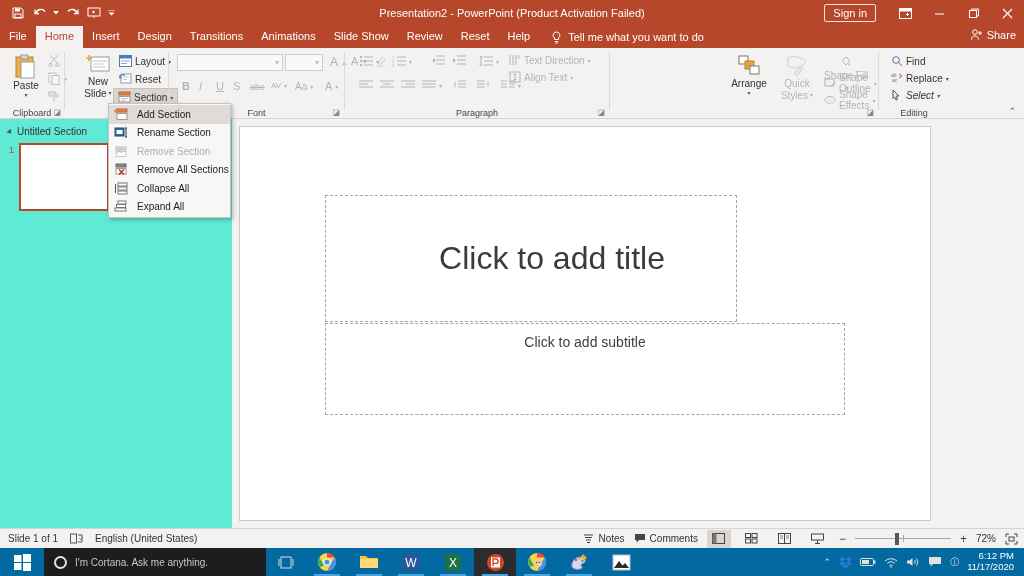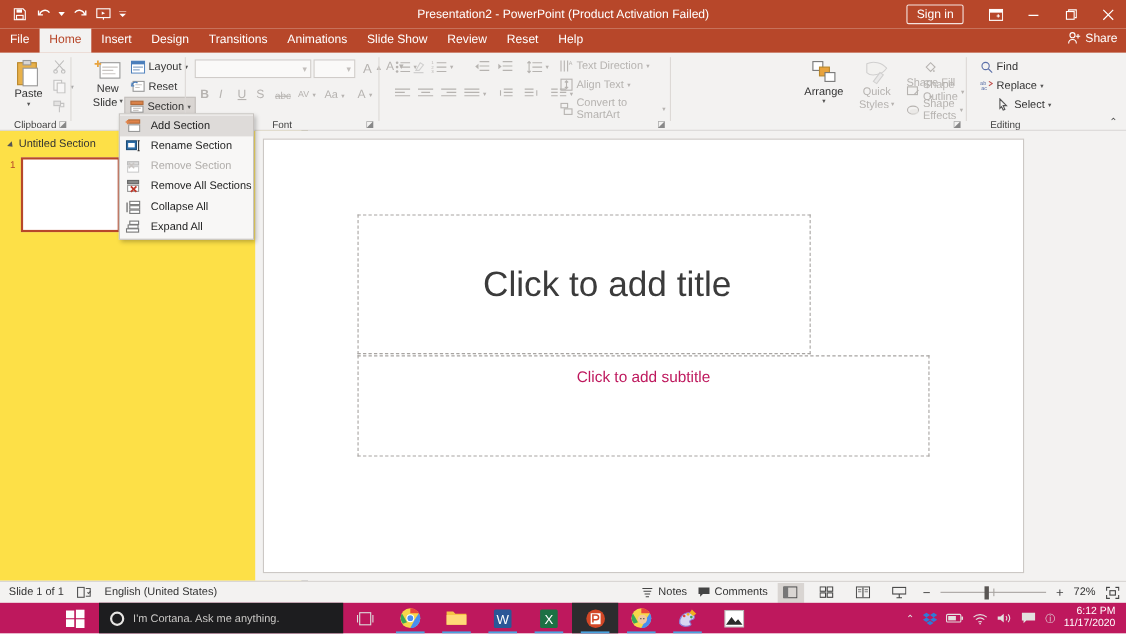--- a/index.html
+++ b/index.html
@@ -91,21 +91,21 @@
     padding-right: 3px; font-size: 8px; color: #c2bebb;
   }
 
   
   .workspace {
     position: absolute; left: 0; top: 119px; width: 1024px; height: 409px;
     background: #fff;
   }
   .slidepanel {
     position: absolute; left: 0; top: 0; width: 280px; height: 409px;
-    background: #fde047; border-right: 6px solid #0f172a;
+    background: #5eead4; border-right: 6px solid #0f172a;
   }
   .section-head {
     display: flex; align-items: center; gap: 5px;
     font-size: 10px; color: #333; padding: 7px 0 0 8px;
   }
   .tri { width: 0; height: 0; border-left: 4px solid #555; border-top: 3px solid transparent; border-bottom: 3px solid transparent; transform: rotate(45deg); }
   .thumb-row { display: flex; align-items: flex-start; padding: 6px 0 0 6px; gap: 5px; }
   .thumb-num { font-size: 9px; color: #b7472a; width: 8px; text-align: right; padding-top: 2px; }
   .thumb {
     width: 90px; height: 68px; background: #fff; border: 2px solid #b7472a;
@@ -118,21 +118,21 @@
     position: absolute; left: 8px; top: 8px; width: 690px; height: 393px;
     background: #fff; box-shadow: 0 0 0 1px #ccc8c5;
   }
   .ph {
     position: absolute; border: 1px dashed #a7a4a1;
     display: flex; align-items: center; justify-content: center;
   }
   .ph-title { left: 85px; top: 68px; width: 412px; height: 127px; padding-left: 42px; }
   .ph-title span { font-size: 32px; color: #3b3b3b; font-weight: 300; }
   .ph-sub { left: 85px; top: 196px; width: 520px; height: 92px; }
-  .ph-sub span { font-size: 14px; color: #be185d; position: absolute; top: 10px; }
+  .ph-sub span { font-size: 14px; color: #404040; position: absolute; top: 10px; }
 
   
   .statusbar {
     position: absolute; left: 0; top: 528px; width: 1024px; height: 20px;
     background: #f3f2f1; border-top: 1px solid #d6d3d1;
     display: flex; align-items: center; font-size: 10px; color: #333;
   }
   .sb-left { display: flex; align-items: center; gap: 12px; padding-left: 8px; }
   .sb-right { margin-left: auto; display: flex; align-items: center; gap: 9px; padding-right: 6px; }
   .view-btn {
@@ -141,21 +141,21 @@
   }
   .view-btn.active { background: #d9d5d2; }
   .zoom-track { position: relative; width: 96px; height: 14px; display: flex; align-items: center; }
   .zoom-line { position: absolute; left: 0; right: 0; height: 1px; background: #a9a5a2; }
   .zoom-mid { position: absolute; left: 48px; width: 1px; height: 7px; background: #a9a5a2; }
   .zoom-thumb { position: absolute; left: 40px; width: 4px; height: 12px; background: #5a5654; }
 
   
   .taskbar {
     position: absolute; left: 0; top: 548px; width: 1024px; height: 28px;
-    background: #be185d; display: flex; align-items: center; padding-left: 46px;
+    background: #0369a1; display: flex; align-items: center;
   }
   .start { width: 44px; height: 28px; display: flex; align-items: center; justify-content: center; }
   .cortana {
     width: 222px; height: 28px; background: #1d1d1f; display: flex; align-items: center;
     gap: 8px; padding-left: 10px; font-size: 10px; color: #c9c7c5;
   }
   .cortana-ring { width: 13px; height: 13px; border: 2px solid #e7e5e3; border-radius: 50%; }
   .taskview { width: 40px; height: 28px; display: flex; align-items: center; justify-content: center; color: #ddd; }
   .tb-icons { display: flex; align-items: center; }
   .tb-app {
@@ -261,20 +261,29 @@
     <div class="tab">File</div>
     <div class="tab active">Home</div>
     <div class="tab">Insert</div>
     <div class="tab">Design</div>
     <div class="tab">Transitions</div>
     <div class="tab">Animations</div>
     <div class="tab">Slide Show</div>
     <div class="tab">Review</div>
     <div class="tab">Reset</div>
     <div class="tab">Help</div>
+    <div class="tellme">
+      <span class="icon">
+        <svg width="11" height="13" viewBox="0 0 11 13">
+            <path d="M5.5 1a3.3 3.3 0 0 0-2 6v1.5h4V7a3.3 3.3 0 0 0-2-6z" fill="none" stroke="#fff" stroke-width="1"></path>
+            <path d="M4 10.5h3M4.3 12h2.4" stroke="#fff" stroke-width="1"></path>
+          </svg>
+      </span>
+      <span>Tell me what you want to do</span>
+    </div>
   </div>
   <div class="share-row">
     <span class="icon">
       <svg width="13" height="13" viewBox="0 0 13 13">
           <circle cx="5" cy="4" r="2.3" fill="none" stroke="#fff"></circle>
           <path d="M1.5 11.5c0-2.2 1.6-3.6 3.5-3.6s3.5 1.4 3.5 3.6" fill="none" stroke="#fff"></path>
           <path d="M10 3v4M8 5h4" stroke="#fff" stroke-width="1"></path>
         </svg>
     </span>
     <span>Share</span>
@@ -522,30 +531,21 @@
       <div class="sm-btn disabled" style="left:160px; top:21px;">
         <span class="icon">
           <svg width="12" height="12" viewBox="0 0 12 12">
               <rect x="1" y="1" width="10" height="10" fill="none" stroke="#b6b3b0"></rect>
               <path d="M6 3v6M4.5 4L6 2.5 7.5 4M4.5 8L6 9.5 7.5 8" stroke="#b6b3b0" fill="none"></path>
             </svg>
         </span>
         <span>Align Text</span>
         <span style="font-size:6px">▾</span>
       </div>
-      <div class="sm-btn disabled" style="left:160px; top:38px;">
-        <span class="icon">
-          <svg width="12" height="12" viewBox="0 0 12 12">
-              <rect x="1" y="1" width="6" height="4" fill="none" stroke="#b6b3b0"></rect>
-              <rect x="4" y="6" width="7" height="5" fill="none" stroke="#b6b3b0"></rect>
-            </svg>
-        </span>
-        <span>Convert to SmartArt</span>
-        <span style="font-size:6px">▾</span>
-      </div>
+      <div class="glabel" style="left:0; width:264px;">Paragraph</div>
       <div class="dlg" style="right:4px; bottom:2px;">◪</div>
     </div>
     <div class="gdiv" style="left:609px;"></div>
 
     <div class="rgroup" style="left:610px; width:268px;">
 
       <div class="big-btn" style="left:115px; top:6px; width:48px;">
         <span class="icon">
           <svg width="26" height="24" viewBox="0 0 26 24">
             <rect x="3" y="2" width="9" height="8" fill="#fff" stroke="#777"></rect>
@@ -617,21 +617,21 @@
         <span class="icon">
           <svg width="12" height="12" viewBox="0 0 12 12">
               <text x="0" y="5" font-size="5" fill="#5b6fa8">ab</text>
               <text x="1" y="10" font-size="5" fill="#5b6fa8">ac</text>
               <path d="M8 2l3 2-3 2" fill="none" stroke="#c0504d"></path>
             </svg>
         </span>
         <span>Replace</span>
         <span style="font-size:6px; color:#555;">▾</span>
       </div>
-      <div class="sm-btn" style="left:24px; top:39px;">
+      <div class="sm-btn" style="left:8px; top:39px;font-style:italic;">
         <span class="icon">
           <svg width="12" height="12" viewBox="0 0 12 12">
               <path d="M2 1l6 6H5l1.5 3.5-1.5.5L3.5 8 2 9.5z" fill="none" stroke="#555"></path>
             </svg>
         </span>
         <span>Select</span>
         <span style="font-size:6px; color:#555;">▾</span>
       </div>
       <div class="glabel" style="left:0; width:70px;">Editing</div>
     </div>

